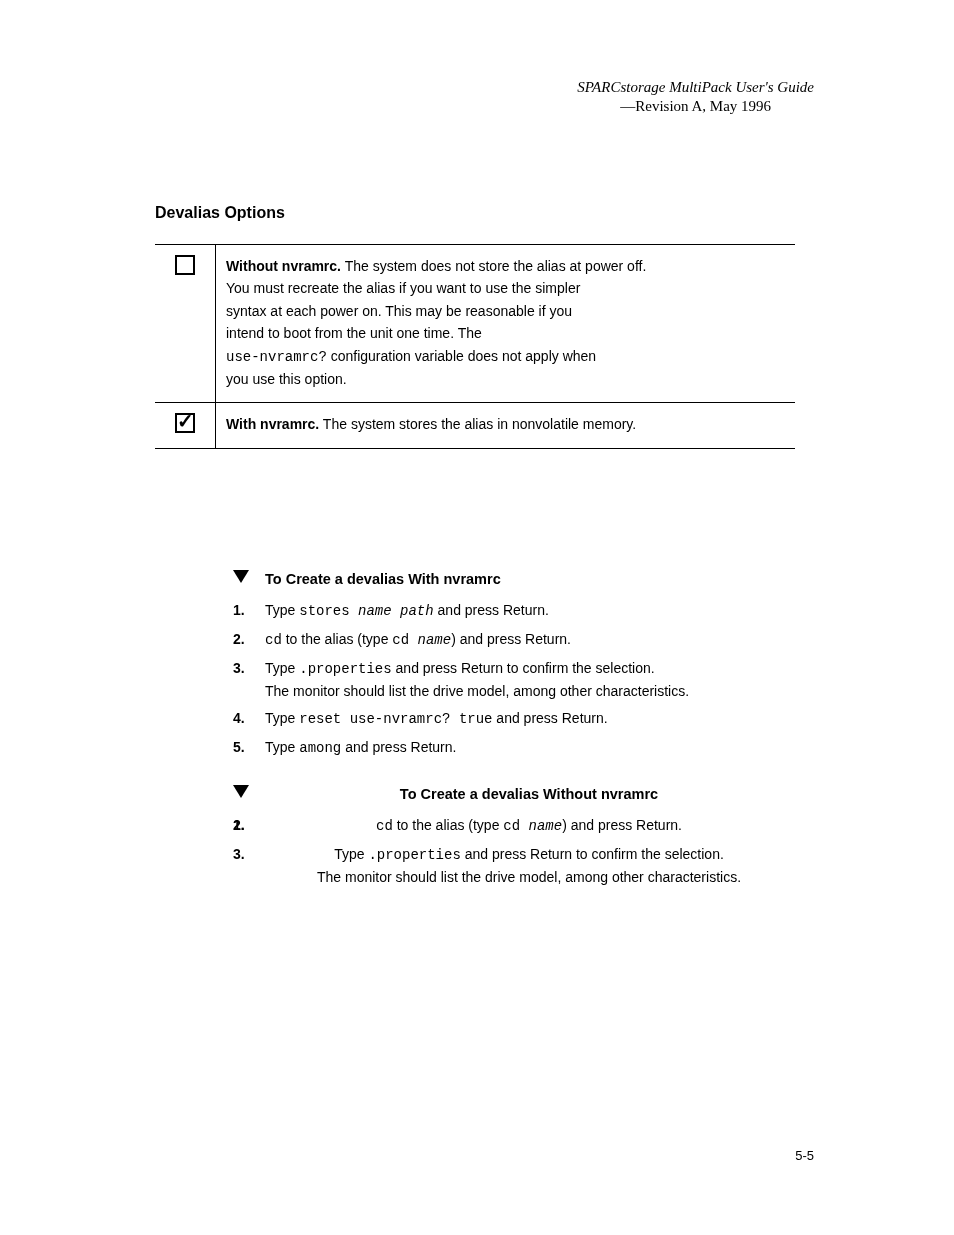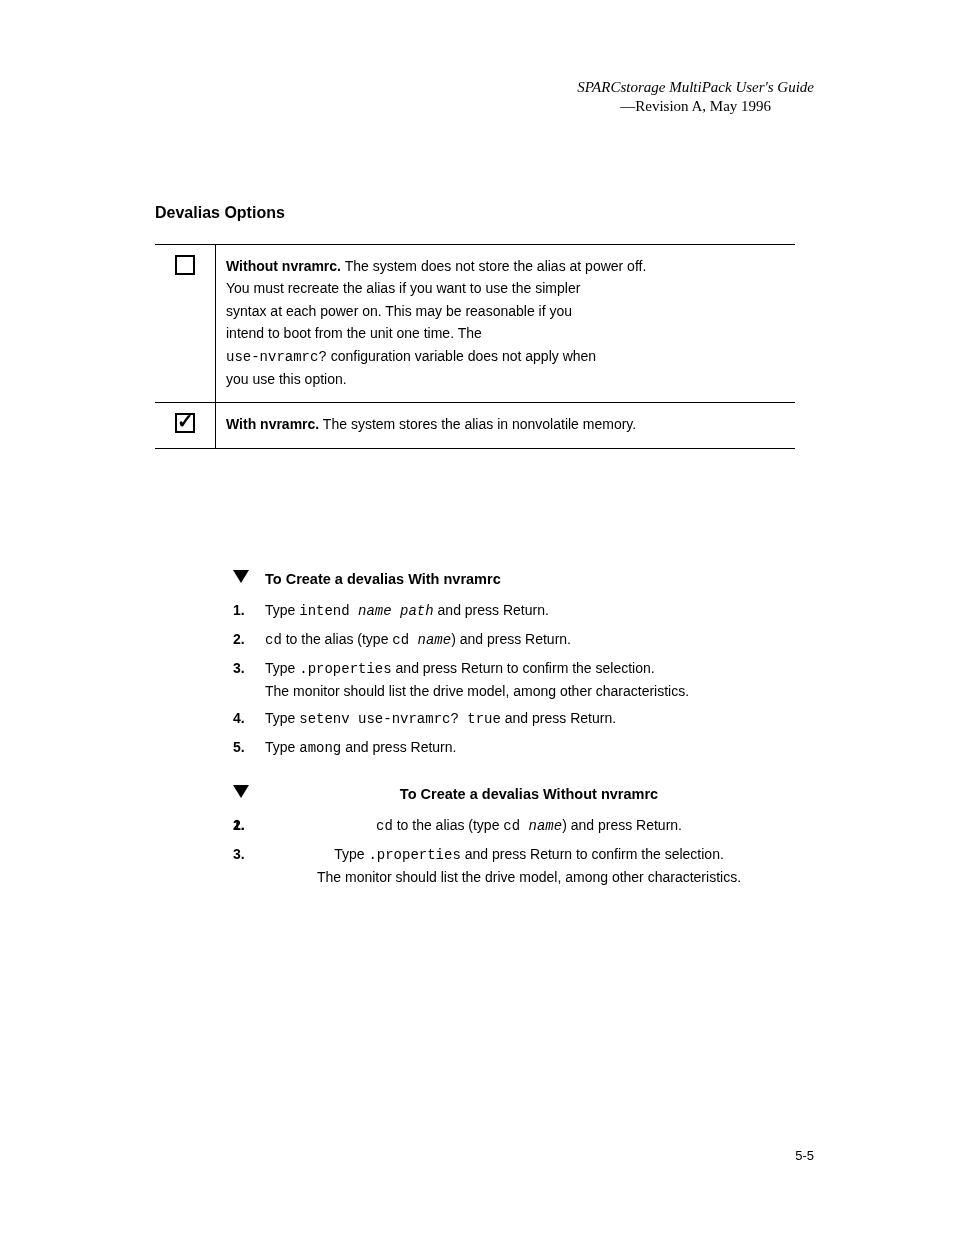--- a/index.html
+++ b/index.html
@@ -203,37 +203,37 @@
     </table>
 
   <div class="proc-block proc1">
     <div class="proc-lead">
       <span class="marker-tri"></span>
       <span class="lead-text">To Create a devalias With nvramrc</span>
     </div>
     <ol class="steps">
       <li><span class="num">1.</span>
         <span class="body">
-          <span>Type </span><span class="mono">intend </span><span style="font-style:italic" class="mono">name path</span><span> and press Return.</span>
+          <span>Type </span><span class="mono">stores </span><span style="font-style:italic" class="mono">name path</span><span> and press Return.</span>
         </span>
       </li>
       <li><span class="num">2.</span>
         <span class="body">
           <span class="mono">cd</span><span> to the alias (type </span><span class="mono">cd </span><span class="mono" style="font-style:italic">name</span><span>) and press Return.</span>
         </span>
       </li>
       <li><span class="num">3.</span>
         <span class="body">
           <span>Type </span><span class="mono">.properties</span><span> and press Return to confirm the selection.</span>
           <span class="multi">The monitor should list the drive model, among other characteristics.</span>
         </span>
       </li>
       <li><span class="num">4.</span>
         <span class="body">
-          <span>Type </span><span class="mono">setenv use-nvramrc? true</span><span> and press Return.</span>
+          <span>Type </span><span class="mono">reset use-nvramrc? true</span><span> and press Return.</span>
         </span>
       </li>
       <li><span class="num">5.</span>
         <span class="body">
           <span>Type </span><span class="mono">among</span><span> and press Return.</span>
         </span>
       </li>
     </ol>
   </div>
 

